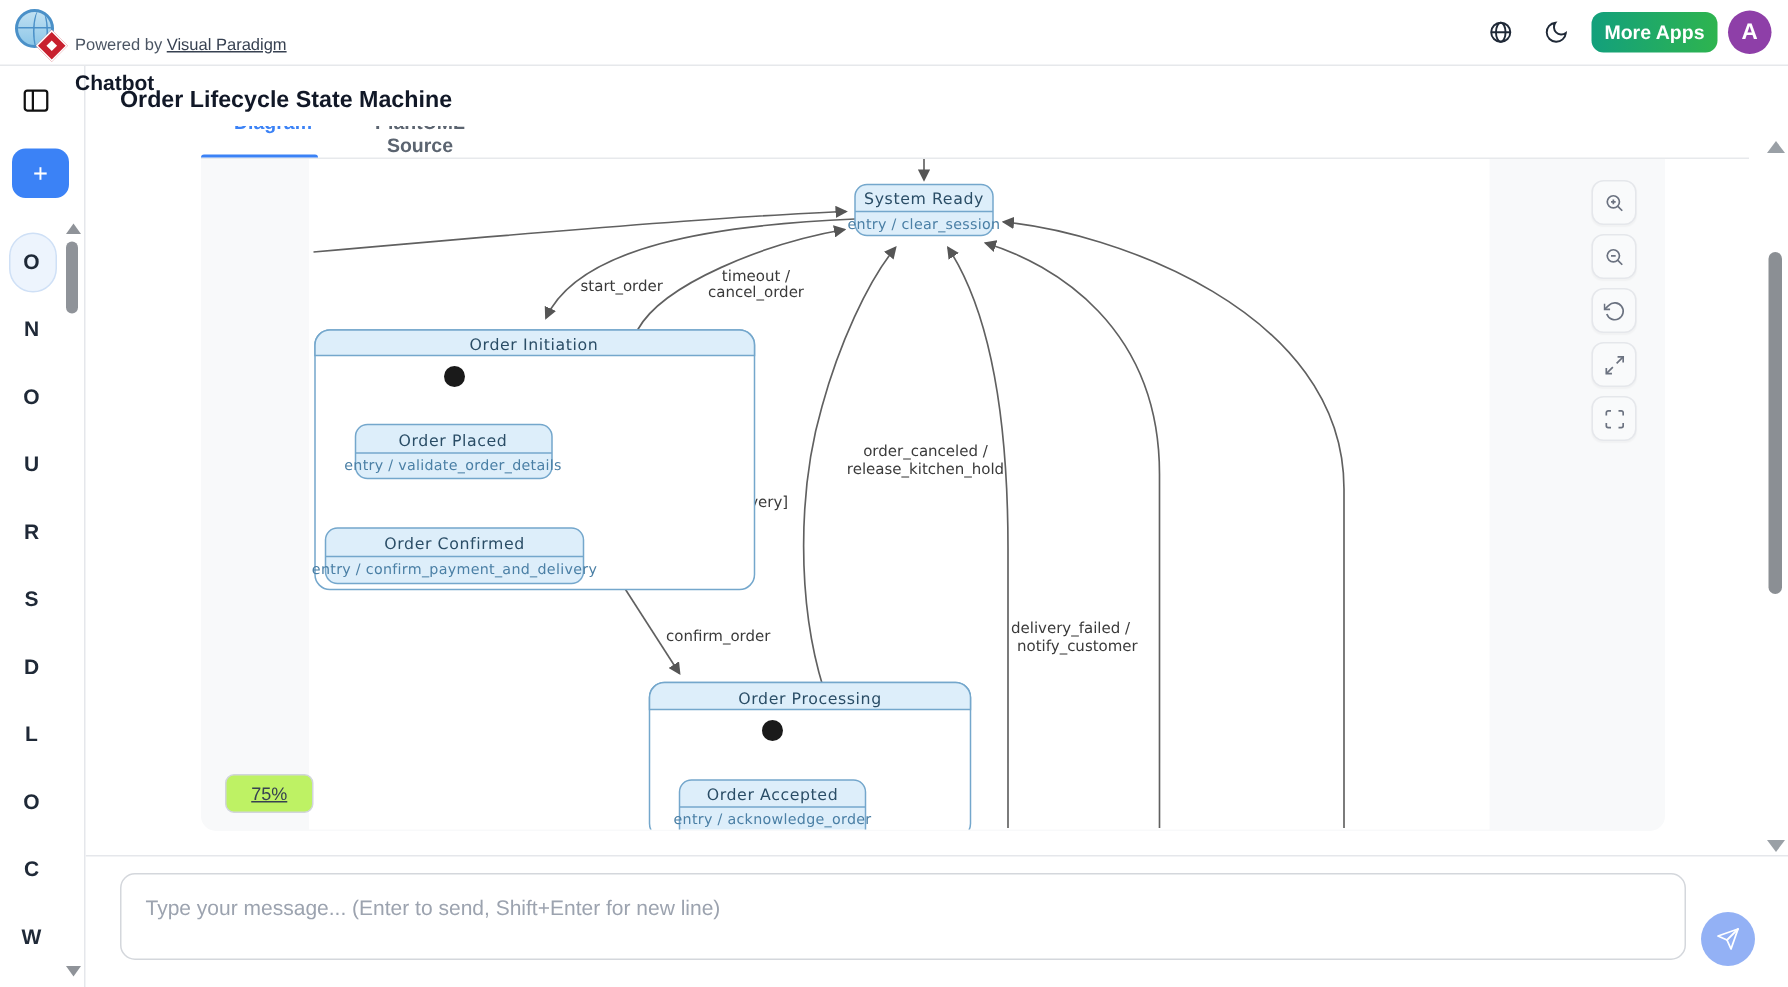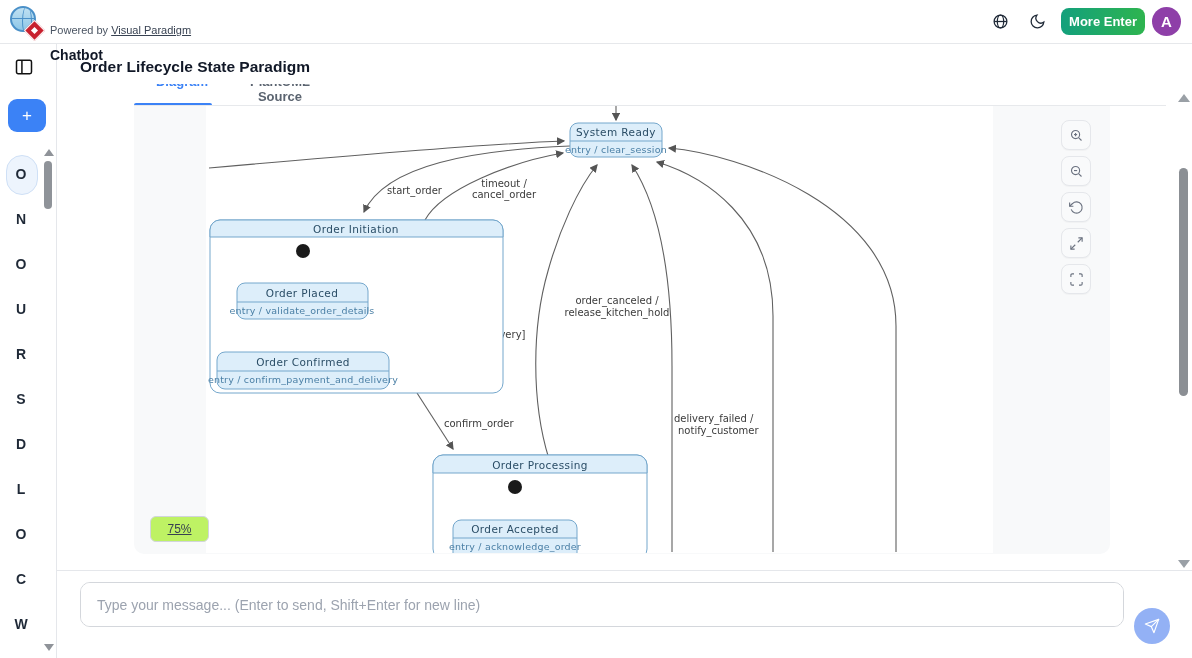--- a/index.html
+++ b/index.html
@@ -78,21 +78,21 @@
   
   .main-scroll-up, .main-scroll-down { position:absolute; left:1178px; width:0; height:0;
     border-left:6px solid transparent; border-right:6px solid transparent; cursor:pointer; }
   .main-scroll-up { top:94px; border-bottom:8px solid #9aa0a6; }
   .main-scroll-down { top:560px; border-top:8px solid #9aa0a6; }
   .main-thumb { position:absolute; left:1179px; top:168px; width:9px; height:228px; background:#8b8f94;
     border-radius:5px; cursor:pointer; }
 
   
   .chat-divider { position:absolute; left:57px; top:570px; width:1135px; height:1px; background:#e5e7eb; }
-  .chat-box { position:absolute; left:80px; top:582px; width:1044px; height:45px; }
+  .chat-box { position:absolute; left:80px; top:582px; width:1044px; height:58px; }
   .chat-box textarea { width:100%; height:100%; resize:none; border:1px solid #d4d7dc; border-radius:10px;
     padding:14px 16px; font-size:14px; font-family:"Liberation Sans",sans-serif; color:#111;
     outline:none; }
   .chat-box textarea::placeholder { color:#9ca3af; }
   .send-btn { position:absolute; left:1134px; top:608px; width:36px; height:36px; border-radius:50%;
     background:#93b1f5; border:none; display:flex; align-items:center; justify-content:center;
     cursor:pointer; }
 
   
   svg text { font-family:"DejaVu Sans", sans-serif; }
@@ -114,21 +114,21 @@
     <a href="#">Visual Paradigm</a>
   </div>
   <svg class="hdr-icon" style="left:992px" viewBox="0 0 24 24" fill="none" stroke="currentColor" stroke-width="1.8">
     <circle cx="12" cy="12" r="9"></circle>
       <line x1="3" y1="12" x2="21" y2="12"></line>
       <ellipse cx="12" cy="12" rx="4.5" ry="9"></ellipse>
   </svg>
   <svg class="hdr-icon" style="left:1029px" viewBox="0 0 24 24" fill="none" stroke="currentColor" stroke-width="1.8">
     <path d="M21 12.79A9 9 0 1 1 11.21 3 7 7 0 0 0 21 12.79z"></path>
   </svg>
-  <button class="more-apps">More Enter</button>
+  <button class="more-apps">More Apps</button>
   <div class="avatar">A</div>
 </div>
 
 <div class="sidebar">
   <svg class="panel-toggle" viewBox="0 0 24 24" fill="none" stroke="currentColor" stroke-width="1.8">
     <rect x="3" y="4" width="18" height="16" rx="2"></rect>
       <line x1="9.5" y1="4" x2="9.5" y2="20"></line>
   </svg>
   <button class="new-chat">+</button>
   <div class="chat-list">
@@ -164,21 +164,21 @@
       </div>
     <div class="chat-letter">
         <span>W</span>
       </div>
   </div>
   <div class="side-scroll-up"></div>
   <div class="side-thumb"></div>
   <div class="side-scroll-down"></div>
 </div>
 
-<div class="main-title">Order Lifecycle State Paradigm</div>
+<div class="main-title">Order Lifecycle State Machine</div>
 
 <div class="tabbar">
   <div class="tab t0">Diagram</div>
   <div class="tab t1">PlantUML Source</div>
   <div class="tab-underline"></div>
 </div>
 
 <div class="panel">
   <div class="canvas">
     <svg width="787" height="447" viewBox="0 0 787 447">

